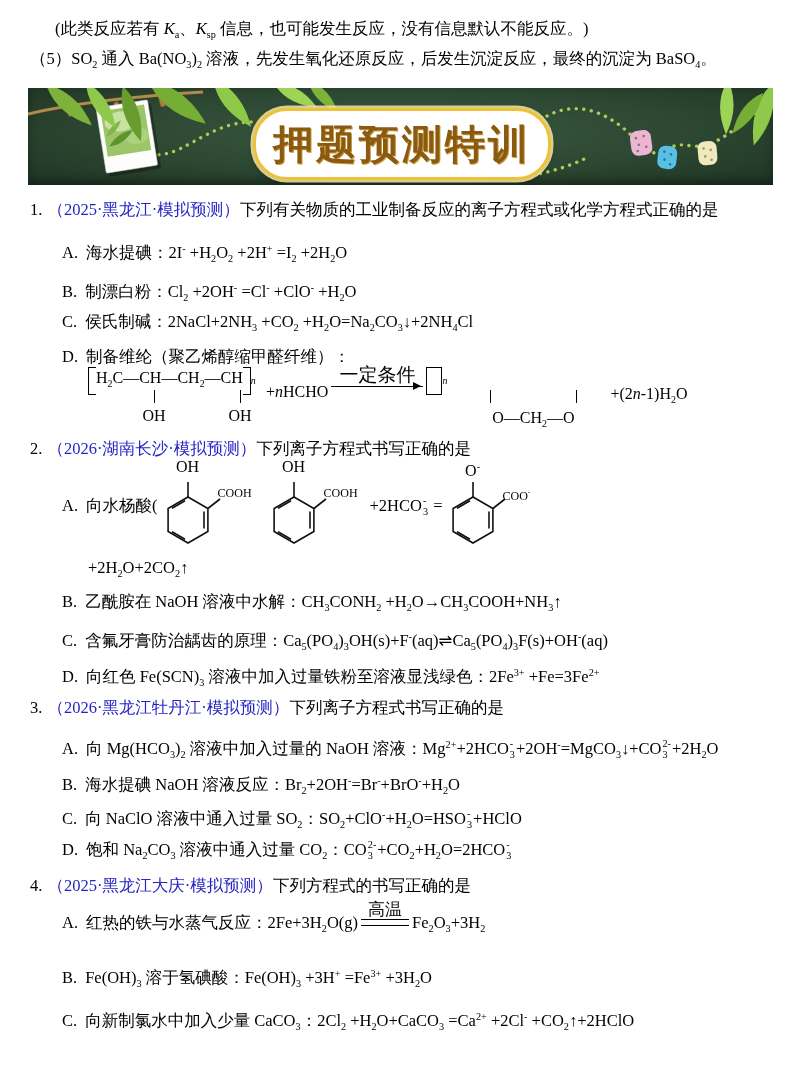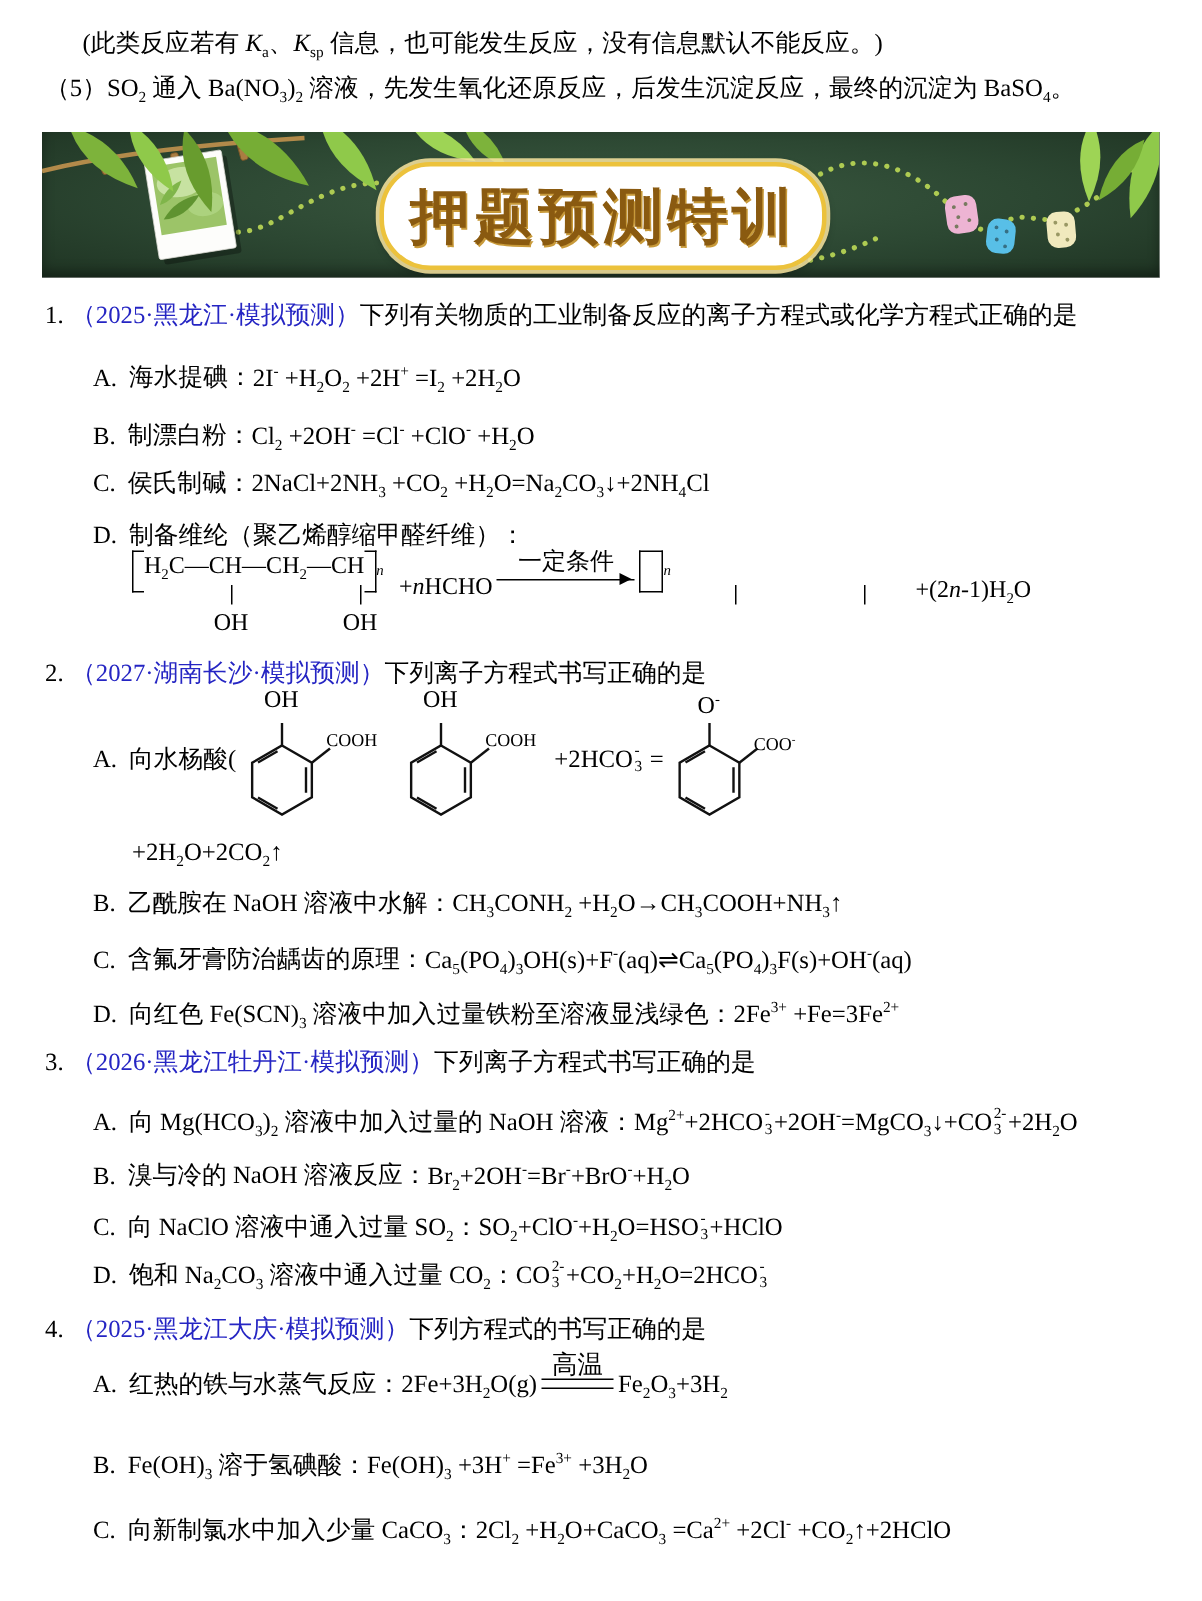--- a/index.html
+++ b/index.html
@@ -43,21 +43,21 @@
   .brk{display:inline-block;width:7px;height:26px;}
   .brk-l{border-left:1.5px solid #000;border-top:1.5px solid #000;border-bottom:1.5px solid #000;}
   .brk-r{border-right:1.5px solid #000;border-top:1.5px solid #000;border-bottom:1.5px solid #000;}
   .pn{font-style:italic;}
   .pbond{position:absolute;top:23px;height:13px;border-left:1.3px solid #000;width:0;}
   .psub{position:absolute;top:38px;width:34px;text-align:center;}
   .pbridge{position:absolute;top:40px;text-align:center;}
   .padd{margin-top:14px;}
   .ptail{margin-top:16px;}
   .parrow{display:inline-flex;flex-direction:column;align-items:center;margin:0 3px;}
-  .pcond{font-size:16px;line-height:15px;}
+  .pcond{font-size:19px;line-height:15px;}
   .pline{position:relative;width:92px;border-top:1.4px solid #000;margin-top:4px;}
   .pline::after{content:"";position:absolute;right:-2px;top:-5px;border:4.5px solid transparent;border-left:8px solid #000;}
   
   .condeq{display:inline-block;position:relative;width:48px;height:6px;vertical-align:3px;margin:0 3px;}
   .ceq-bar{position:absolute;left:0;top:0;width:48px;height:5px;border-top:1.5px solid #000;border-bottom:1.5px solid #000;}
   .ceq-lbl{position:absolute;left:-2px;top:-20px;width:52px;text-align:center;font-size:17px;}
 </style>
 </head>
 <body>
 
@@ -196,26 +196,27 @@
     <span class="pline"></span>
   </span>
   <span class="pstruct wide">
     <span class="prow1">
       <span class="brk brk-l"></span>
         <span class="brk brk-r"></span>
         <sub class="pn"><i>n</i></sub>
     </span>
     <span class="pbond" style="left:64px"></span>
     <span class="pbond" style="left:150px"></span>
+    <span class="pbridge fm" style="left:40px;width:134px">O—CH<sub>2</sub>—O</span>
   </span>
   <span class="ptail fm">+(2<i>n</i>-1)H<sub>2</sub>O</span>
 </div>
 
 <div class="row stem" style="top:438px">
-  <span class="qnum">2.</span><span class="ref">（2027·湖南长沙·模拟预测）</span><span>下列离子方程式书写正确的是</span>
+  <span class="qnum">2.</span><span class="ref">（2026·湖南长沙·模拟预测）</span><span>下列离子方程式书写正确的是</span>
 </div>
 <div class="row opt q2a" style="top:455px">
   <span class="oletter">A.</span>
   <span>向水杨酸(</span>
   <span class="benzene">
     <svg width="76" height="92" viewBox="0 0 76 92">
       <g stroke="#111" stroke-width="1.6" fill="none">
         <path d="M30 35 L49.9 46.5 L49.9 69.5 L30 81 L10.1 69.5 L10.1 46.5 Z"></path>
         <line x1="27" y1="38.8" x2="14" y2="46.3"></line>
         <line x1="46" y1="49.5" x2="46" y2="66.5"></line>
@@ -279,21 +280,21 @@
 <div class="row opt" style="top:733px">
   <span class="oletter">A.</span><span>向 Mg(HCO<sub>3</sub>)<sub>2</sub> 溶液中加入过量的 NaOH 溶液：</span><span class="fm">Mg<sup>2+</sup>+2HCO<span class="stk">
         <span class="sp">-</span>
         <span class="sb">3</span>
       </span>+2OH<sup>-</sup>=MgCO<sub>3</sub>↓+CO<span class="stk">
         <span class="sp">2-</span>
         <span class="sb">3</span>
       </span>+2H<sub>2</sub>O</span>
 </div>
 <div class="row opt" style="top:769px">
-  <span class="oletter">B.</span><span>溴与冷的 NaOH 溶液反应：</span><span class="fm">Br<sub>2</sub>+2OH<sup>-</sup>=Br<sup>-</sup>+BrO<sup>-</sup>+H<sub>2</sub>O</span>
+  <span class="oletter">B.</span><span>海水提碘 NaOH 溶液反应：</span><span class="fm">Br<sub>2</sub>+2OH<sup>-</sup>=Br<sup>-</sup>+BrO<sup>-</sup>+H<sub>2</sub>O</span>
 </div>
 <div class="row opt" style="top:803px">
   <span class="oletter">C.</span><span>向 NaClO 溶液中通入过量 SO<sub>2</sub>：</span><span class="fm">SO<sub>2</sub>+ClO<sup>-</sup>+H<sub>2</sub>O=HSO<span class="stk">
         <span class="sp">-</span>
         <span class="sb">3</span>
       </span>+HClO</span>
 </div>
 <div class="row opt" style="top:839px">
   <span class="oletter">D.</span><span>饱和 Na<sub>2</sub>CO<sub>3</sub> 溶液中通入过量 CO<sub>2</sub>：</span><span class="fm">CO<span class="stk">
         <span class="sp">2-</span>

